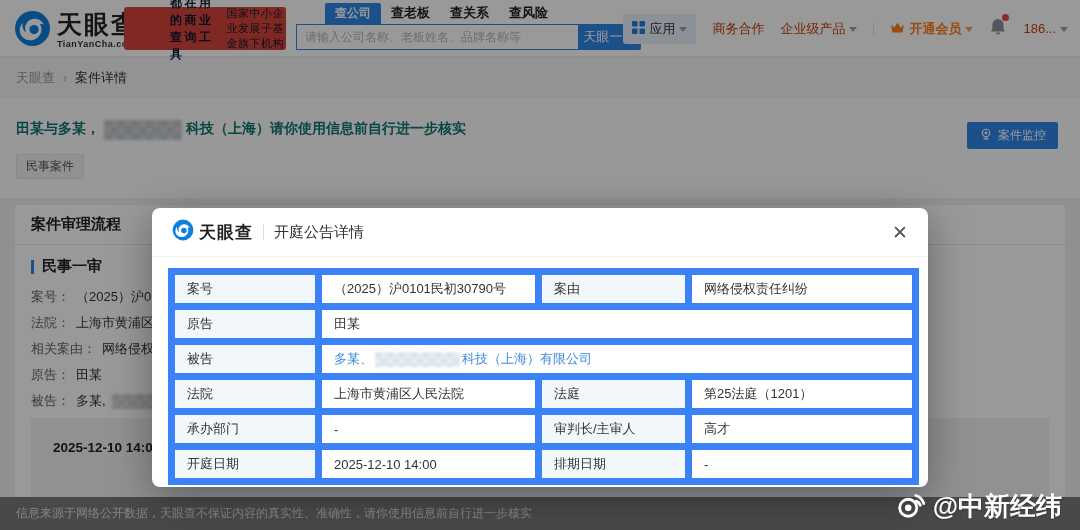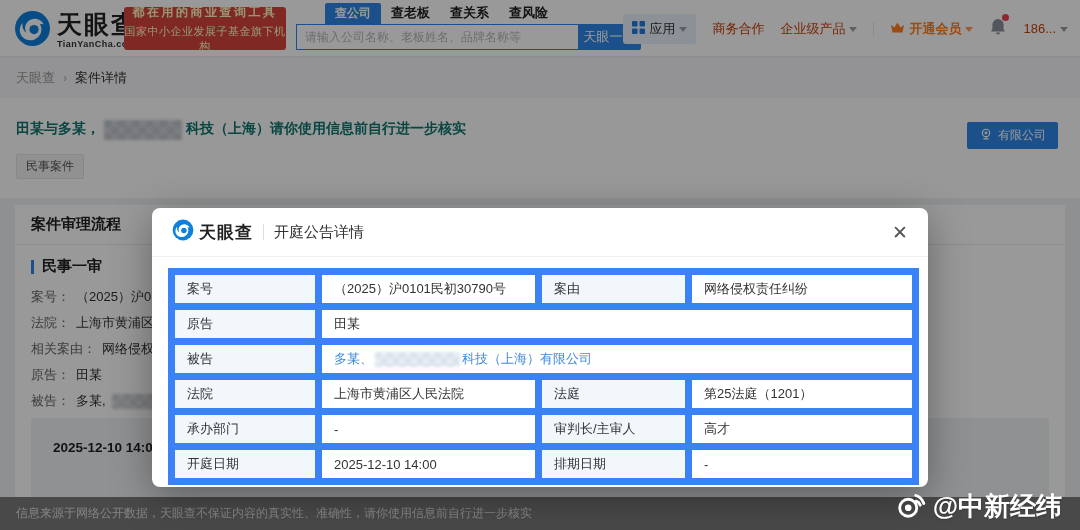--- a/index.html
+++ b/index.html
@@ -5,21 +5,21 @@
   * { margin:0; padding:0; box-sizing:border-box; }
   body { font-family:"Liberation Sans","DejaVu Sans",sans-serif; background:#555; }
   .page { position:relative; width:1080px; height:530px; overflow:hidden; background:#eff0f2; }
 
   
   .navbar { position:absolute; left:0; top:0; width:1080px; height:57px; background:#fff; border-bottom:1px solid #ececec; z-index:1; }
   .logo { position:absolute; left:14px; top:10px; display:flex; align-items:center; gap:6px; }
   .logo-text { display:flex; flex-direction:column; line-height:1; }
   .logo-title { font-size:25px; font-weight:bold; color:#222; letter-spacing:2px; }
   .logo-sub { font-size:9px; font-weight:bold; color:#333; margin-top:3px; letter-spacing:.5px; }
-  .promo { position:absolute; left:124px; top:7px; width:162px; height:43px; background:#d5453c; border-radius:3px; color:#fef9c3; display:flex; flex-direction:column; justify-content:center; align-items:center; gap:3px; }
+  .promo { position:absolute; left:124px; top:7px; width:162px; height:43px; background:#d5453c; border-radius:3px; color:#0f172a; display:flex; flex-direction:row; justify-content:center; align-items:center; gap:3px;padding-left:46px; }
   .promo-l1 { font-size:12px; letter-spacing:2.5px; font-weight:bold; }
   .promo-l2 { font-size:11px; letter-spacing:.5px;text-align:center; }
   .searchbox { position:absolute; left:296px; top:3px; width:345px; }
   .search-tabs { display:flex; align-items:flex-end; height:21px;padding-left:29px; }
   .search-tab { font-size:13px; color:#222; font-weight:bold; padding:2px 10px; cursor:pointer; }
   .search-tab.active { background:#2e86e6; color:#fff; font-size:12px; border-radius:2px 2px 0 0; }
   .search-row { display:flex; height:26px; }
   .search-input { flex:1; border:1px solid #2e86e6; border-right:none; font-size:12px; padding:0 8px; color:#333; outline:none; }
   .search-input::placeholder { color:#b3b6bb; }
   .search-btn { width:63px; background:#2e86e6; color:#fff; font-size:13px; border:none; border-radius:0 2px 2px 0; cursor:pointer; }
@@ -187,21 +187,21 @@
     </div>
     <span class="case-tag">民事案件</span>
     <button class="monitor-btn">
       <span>
         <svg width="14" height="14" viewBox="0 0 16 16">
           <circle cx="8" cy="6.8" r="4.2" fill="none" stroke="#fff" stroke-width="1.3"></circle>
           <circle cx="8" cy="6.8" r="1.6" fill="#fff"></circle>
           <path d="M8 11v2M5 13.6h6" stroke="#fff" stroke-width="1.3" fill="none"></path>
         </svg>
       </span>
-      <span>有限公司</span>
+      <span>案件监控</span>
     </button>
   </div>
 
   <div class="trial-card">
     <div class="trial-head">案件审理流程</div>
     <div class="stage-row">
       <span class="stage-bar"></span>
       <span class="stage-name">民事一审</span>
     </div>
     <div class="t-field">

